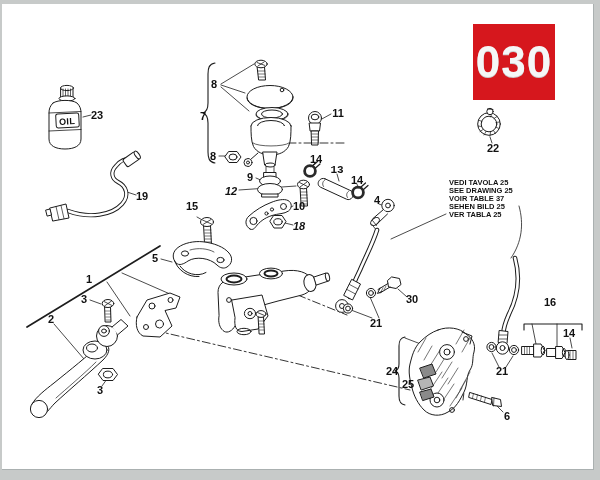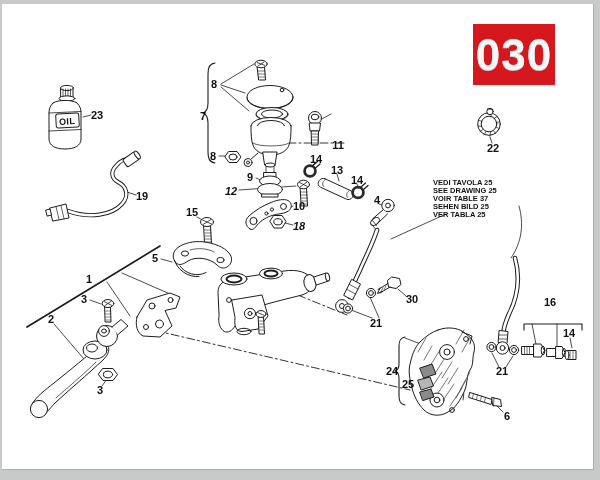--- a/index.html
+++ b/index.html
@@ -2,25 +2,25 @@
 <html><head>
 <meta charset="utf-8">
 <style>
   html,body{margin:0;padding:0;}
   body{width:600px;height:480px;overflow:hidden;background:#c7cac9;
        font-family:"Liberation Sans","DejaVu Sans",sans-serif;}
   .stage{position:absolute;left:0;top:0;width:600px;height:480px;}
   .paper{position:absolute;left:2px;top:4px;width:591px;height:465px;background:#fff;
          border-right:1px solid #aab0b0;border-bottom:1px solid #aab0b0;}
   svg.diagram{position:absolute;left:0;top:0;width:600px;height:480px;}
-  .badge{position:absolute;left:473px;top:24px;width:82px;height:61px;background:#d6171d;
+  .badge{position:absolute;left:473px;top:24px;width:82px;height:76px;background:#d6171d;
          color:#f5f7f7;font-size:44px;font-weight:bold;letter-spacing:1px;
          display:flex;align-items:center;justify-content:center;
          text-shadow:0 1px 0 #c9cdcd;}
-  .notebox{position:absolute;left:433px;top:179px;width:86px;}
+  .notebox{position:absolute;left:449px;top:179px;width:86px;}
   .nl{font-size:7.5px;font-weight:bold;line-height:8px;color:#111;white-space:nowrap;}
   .callout{position:absolute;transform:translate(-50%,-50%);font-size:11px;font-weight:bold;
            color:#111;line-height:11px;}
   .layer{position:absolute;left:0;top:0;width:600px;height:480px;pointer-events:none;}
 </style>
 </head>
 <body>
 
 <div class="stage">
   <div class="paper"></div>
@@ -351,26 +351,26 @@
       <div class="callout" style="left: 84px; top: 299px;">3</div>
       <div class="callout" style="left: 100px; top: 390px;">3</div>
       <div class="callout" style="left: 377px; top: 200px;">4</div>
       <div class="callout" style="left: 155px; top: 258px;">5</div>
       <div class="callout" style="left: 507px; top: 416px;">6</div>
       <div class="callout" style="left: 203px; top: 116px;">7</div>
       <div class="callout" style="left: 214px; top: 84px;">8</div>
       <div class="callout" style="left: 213px; top: 156px;">8</div>
       <div class="callout" style="left: 250px; top: 177px;">9</div>
       <div class="callout" style="left: 299px; top: 206px; text-align: center;">10</div>
-      <div class="callout" style="left: 338px; top: 113px; margin-top: 32px;">11</div>
+      <div class="callout" style="left: 338px; top: 113px;">11</div>
       <div class="callout" style="left: 231px; top: 191px; font-style: italic;">12</div>
-      <div class="callout" style="left: 337px; top: 170px;">13</div>
+      <div class="callout" style="left: 337px; top: 170px; font-family: Liberation Mono, monospace;">13</div>
       <div class="callout" style="left: 316px; top: 159px;">14</div>
       <div class="callout" style="left: 357px; top: 180px;">14</div>
-      <div class="callout" style="left: 192px; top: 212px;">15</div>
+      <div class="callout" style="left: 192px; top: 206px;">15</div>
       <div class="callout" style="left: 550px; top: 302px;">16</div>
       <div class="callout" style="left: 569px; top: 333px;">14</div>
       <div class="callout" style="left: 299px; top: 226px; font-style: italic;">18</div>
       <div class="callout" style="left: 142px; top: 196px;">19</div>
       <div class="callout" style="left: 412px; top: 299px;">30</div>
       <div class="callout" style="left: 376px; top: 323px;">21</div>
       <div class="callout" style="left: 502px; top: 371px;">21</div>
       <div class="callout" style="left: 493px; top: 148px;">22</div>
       <div class="callout" style="left: 97px; top: 115px;">23</div>
       <div class="callout" style="left: 392px; top: 371px;">24</div>

